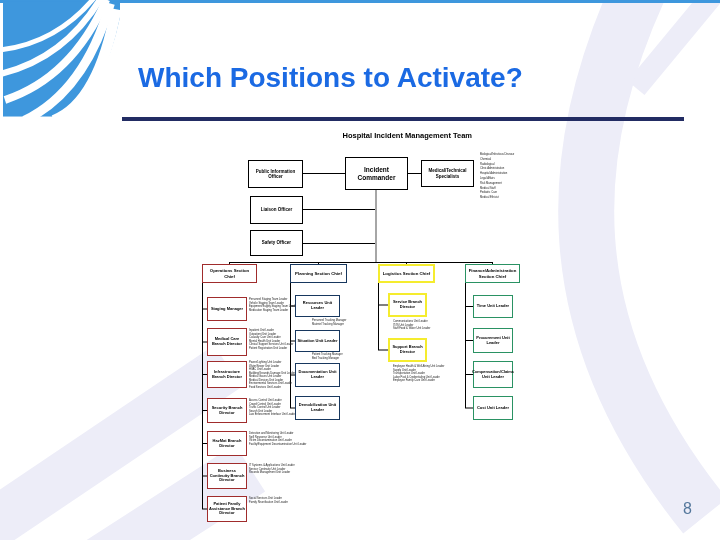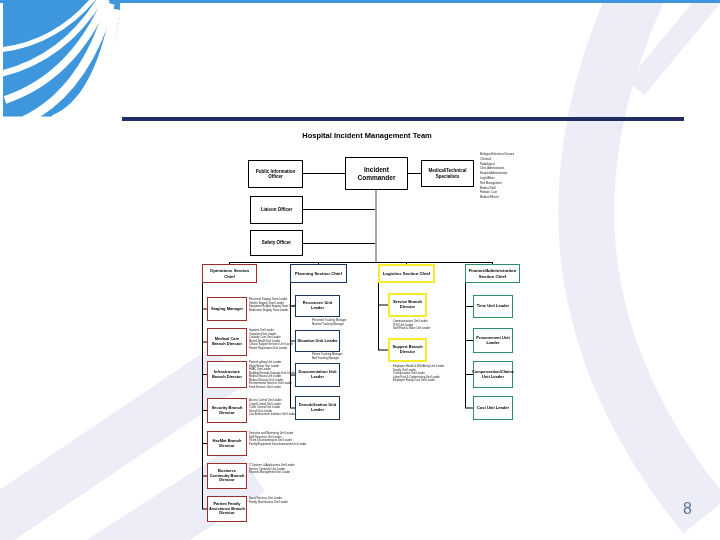--- a/index.html
+++ b/index.html
@@ -8,21 +8,21 @@
   .bg-art{position:absolute;left:0;top:0;width:720px;height:540px;z-index:0;}
   .top-rule{position:absolute;left:0;top:0;width:720px;height:3px;background:#3e97dd;z-index:3;}
   .logo{position:absolute;left:3px;top:0;width:117px;height:118px;z-index:4;}
   .slide-title{position:absolute;left:138px;top:62px;font-size:28px;font-weight:bold;
                color:#1b6ae3;letter-spacing:0px;z-index:4;white-space:nowrap;}
   .title-underline{position:absolute;left:122px;top:117px;width:562px;height:4px;
                    background:#222c63;z-index:4;}
   .page-number{position:absolute;left:683px;top:500px;font-size:16px;color:#54779c;z-index:4;}
 
   .orgchart{position:absolute;left:0;top:0;width:720px;height:540px;z-index:2;color:#000;}
-  .chart-title{position:absolute;left:262px;top:131px;width:210px;text-align:center;
+  .chart-title{position:absolute;left:262px;top:131px;width:210px;text-align:right;
                font-size:7.5px;font-weight:bold;}
   .box{position:absolute;background:#fff;border:1.2px solid #000;display:flex;
        align-items:center;justify-content:center;text-align:center;
        font-weight:bold;line-height:1.2;padding:1px;box-sizing:border-box;font-size:4.5px;}
   .box.ic{font-size:6.5px;}
   .box.ops{border-color:#a02c2c;font-size:4px;}
   .box.plan{border-color:#17375e;font-size:4px;}
   .box.log{border-color:#f5ec2e;border-width:2px;font-size:4px;}
   .box.fin{border-color:#2a9263;font-size:4px;}
   .chief{font-size:4.3px;}
@@ -52,20 +52,21 @@
     <g stroke="#ffffff" fill="none">
       <path d="M -6 50 Q 56 44 97 -8" stroke-width="5"></path>
       <path d="M -6 75 Q 63 60 102 -6" stroke-width="6.5"></path>
       <path d="M 2 101 Q 71 78 106 -2" stroke-width="8"></path>
       <path d="M 22 122 Q 84 92 110 2" stroke-width="9.5"></path>
       <path d="M 52 122 Q 98 104 116 8" stroke-width="11"></path>
     </g>
     <path d="M 120 16 Q 104 94 60 120 L 122 120 L 122 16 Z" fill="#ffffff"></path>
   </svg>
 
+  <div class="slide-title">Which Positions to Activate?</div>
   <div class="title-underline"></div>
 
   <svg class="connectors" viewBox="0 0 720 540" aria-hidden="true">
     <g stroke="#000000" stroke-width="1">
       <line x1="303" y1="173.5" x2="345" y2="173.5"></line>
       <line x1="408" y1="173.5" x2="421" y2="173.5"></line>
       <line x1="303" y1="209.5" x2="376" y2="209.5"></line>
       <line x1="303" y1="243.5" x2="376" y2="243.5"></line>
       <line x1="229" y1="262.5" x2="493" y2="262.5"></line>
       <line x1="229.5" y1="262" x2="229.5" y2="265"></line>

